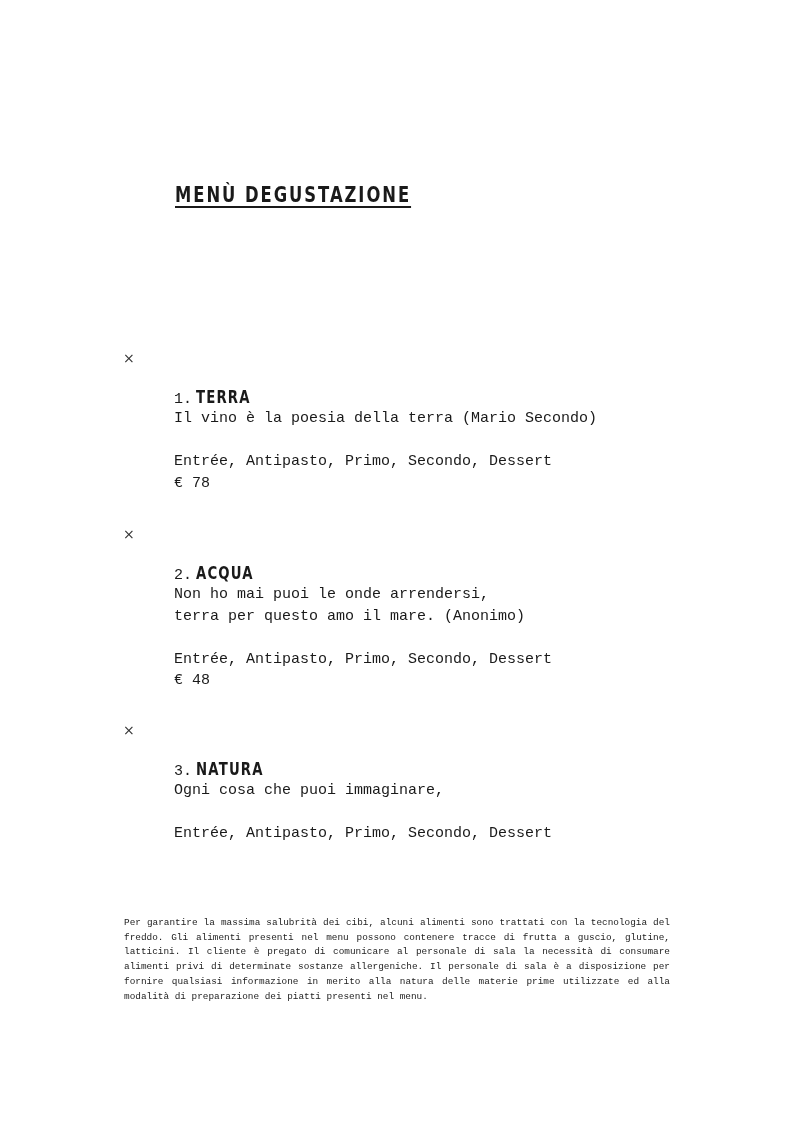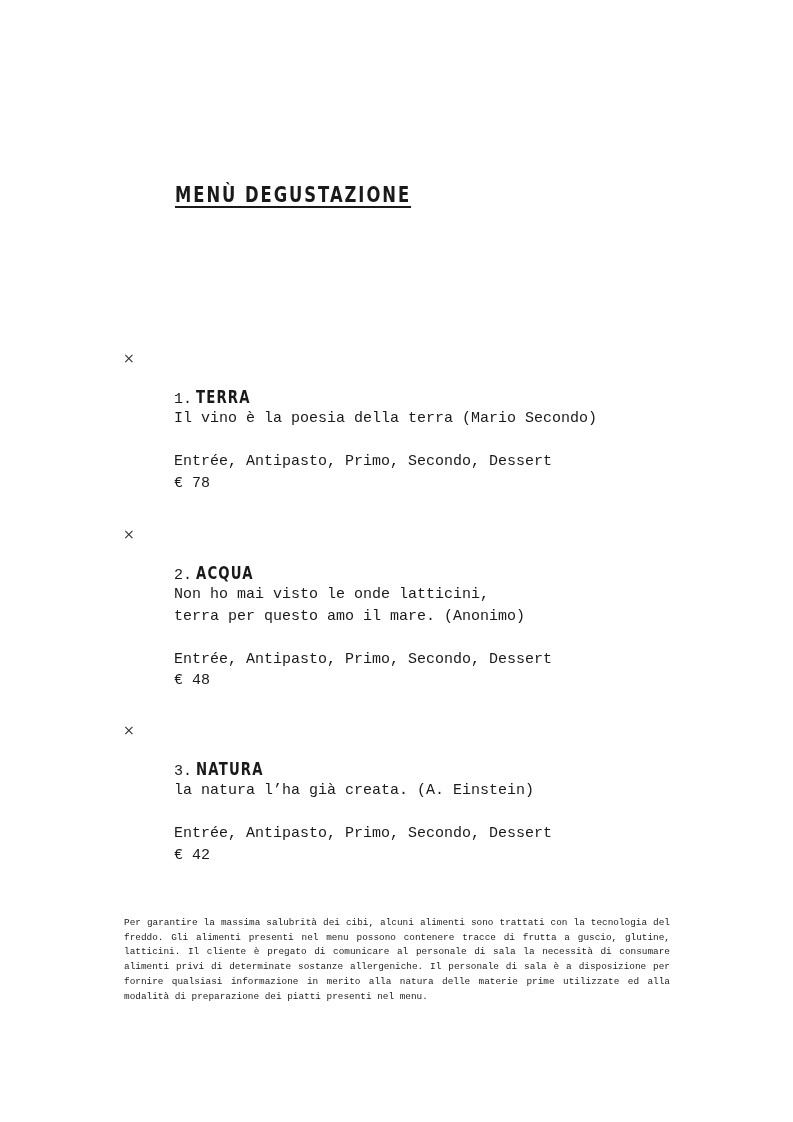--- a/index.html
+++ b/index.html
@@ -50,35 +50,34 @@
   </div>
 </div>
 
 <div class="item" style="top:526px;">
   <span class="marker">×</span>
   <div class="content">
     <div class="head">
       <span class="num">2.</span>
       <span class="name">ACQUA</span>
     </div>
-    <div class="line">Non ho mai visto le onde latticini,</div>
+    <div class="line">Non ho mai puoi le onde arrendersi,</div>
     <div class="line">terra per questo amo il mare. (Anonimo)</div>
     <div class="gap"></div>
     <div class="line">Entrée, Antipasto, Primo, Secondo, Dessert</div>
     <div class="line">€ 48</div>
   </div>
 </div>
 
 <div class="item" style="top:722px;">
   <span class="marker">×</span>
   <div class="content">
     <div class="head">
       <span class="num">3.</span>
       <span class="name">NATURA</span>
     </div>
-    <div class="line">la natura l’ha già creata. (A. Einstein)</div>
+    <div class="line">Ogni cosa che puoi immaginare,</div>
     <div class="gap"></div>
     <div class="line">Entrée, Antipasto, Primo, Secondo, Dessert</div>
-    <div class="line">€ 42</div>
   </div>
 </div>
 
 <div class="disclaimer">Per garantire la massima salubrità dei cibi, alcuni alimenti sono trattati con la tecnologia del freddo. Gli alimenti presenti nel menu possono contenere tracce di frutta a guscio, glutine, latticini. Il cliente è pregato di comunicare al personale di sala la necessità di consumare alimenti privi di determinate sostanze allergeniche. Il personale di sala è a disposizione per fornire qualsiasi informazione in merito alla natura delle materie prime utilizzate ed alla modalità di preparazione dei piatti presenti nel menu.</div>
 
 </body></html>

